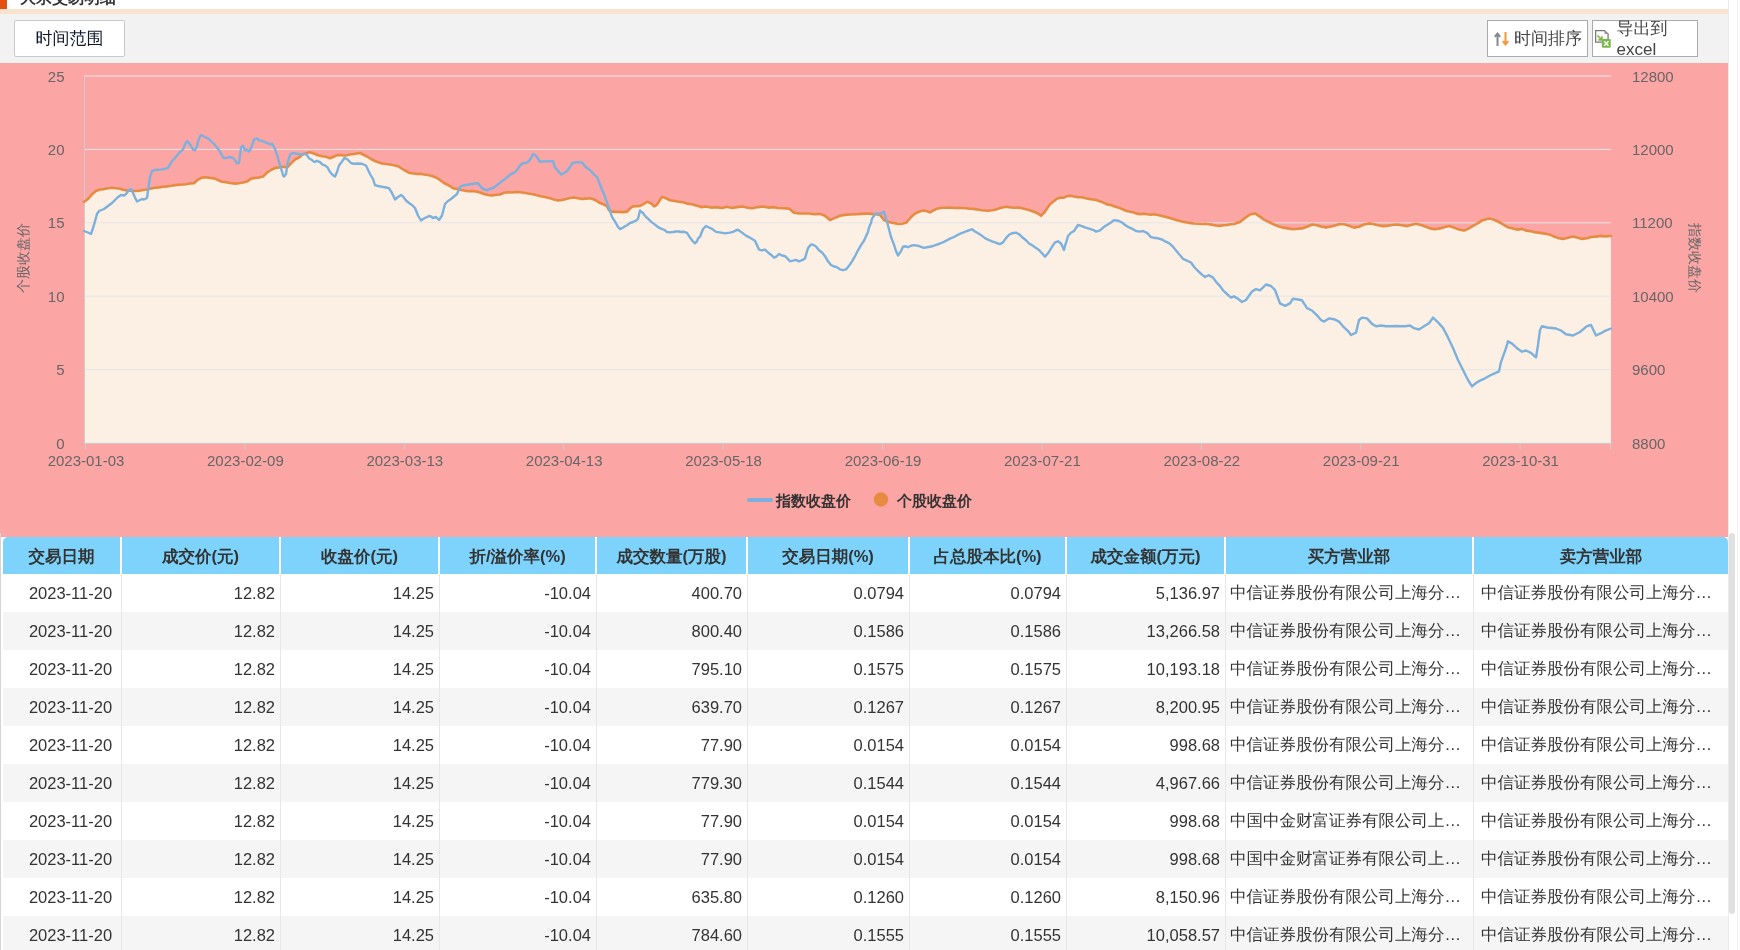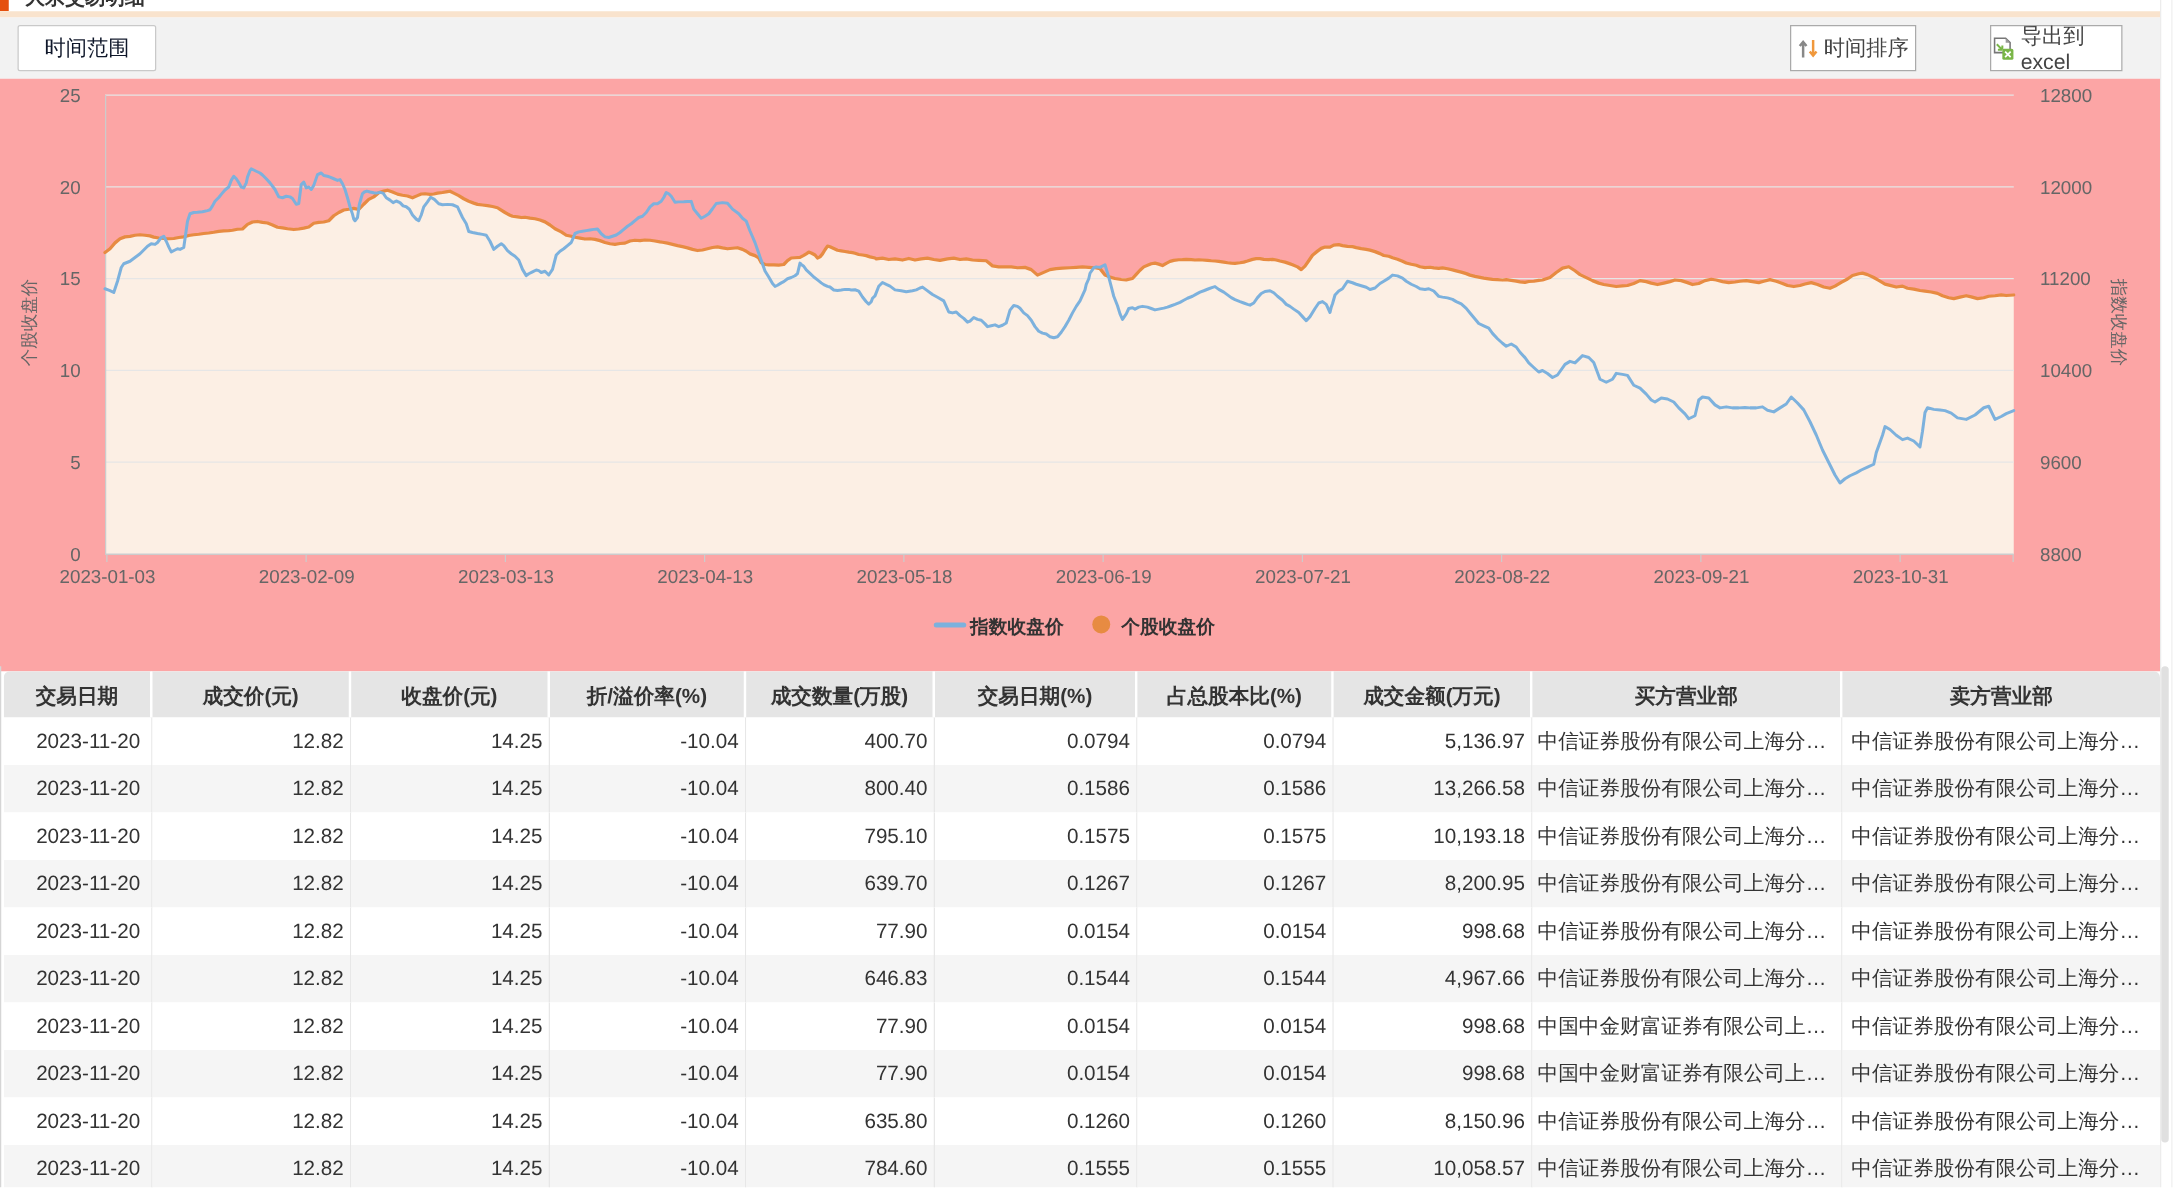--- a/index.html
+++ b/index.html
@@ -4,28 +4,28 @@
 *{margin:0;padding:0;box-sizing:border-box}
 html,body{width:1740px;height:950px;overflow:hidden;background:#fff;font-family:"Liberation Sans",sans-serif}
 #page{position:relative;width:1740px;height:950px}
 #topclip{position:absolute;left:0;top:0;width:1728px;height:9px;overflow:hidden}
 #topclip .sq{position:absolute;left:0;top:0;width:7px;height:9px;background:#e5500e}
 #topclip .ht{position:absolute;left:20px;top:-12px;font-size:16px;font-weight:bold;color:#333;letter-spacing:0}
 #band{position:absolute;left:0;top:9px;width:1736px;height:5px;background:#f9e3cd}
 #toolbar{position:absolute;left:0;top:14px;width:1728px;height:49px;background:#f2f2f2}
 .btn{position:absolute;top:6px;height:37px;background:#fff;border:1px solid #aaa;font-size:17px;color:#444;display:flex;align-items:center;justify-content:center}
 #btn1{left:14px;width:111px;border:1px solid #c9c9c9;border-radius:2px;color:#0f172a}
-#btn2{left:1432px;width:101px}
+#btn2{left:1487px;width:101px}
 #btn3{left:1592px;width:106px}
 .btn svg{margin-right:4px}
 #chart{position:absolute;left:0;top:63px;width:1728px;height:474px;background:#fca5a5}
 #tblwrap{position:absolute;left:3px;top:537px;width:1725px;height:413px;overflow:hidden}
 #tline{position:absolute;left:0;top:533px;width:1px;height:417px;background:#d5d5d5}
 #tbl{border-collapse:separate;border-spacing:0;table-layout:fixed;width:1725px;font-size:16.5px;color:#333}
-#tbl th{height:37px;padding-top:3px;background:#e5e5e5;font-weight:bold;text-align:center;border-right:2px solid #fff;font-size:16.5px;vertical-align:middle}
+#tbl th{height:37px;padding-top:3px;background:#7dd3fc;font-weight:bold;text-align:center;border-right:2px solid #fff;font-size:16.5px;vertical-align:middle}
 #tbl th:last-child{border-right:none;border-top-right-radius:5px}
 #tbl th:first-child{border-top-left-radius:5px}
 #tbl td{height:38px;border-right:1px solid #e7e7e7;vertical-align:middle;background:#fff}
 #tbl td:last-child{border-right:none}
 #tbl tr.alt td{background:#f5f5f5}
 #tbl td.c1{text-align:center;padding-left:17px}
 #tbl td.r{text-align:right;padding-right:5px}
 #tbl td.l{text-align:left;padding-left:4px;white-space:nowrap;overflow:hidden}
 #tbl td.l2{text-align:left;padding-left:7px;white-space:nowrap;overflow:hidden}
 #strip{position:absolute;left:1728px;top:0;width:12px;height:950px;background:#fff;border-left:1px solid #ececec}
@@ -195,21 +195,21 @@
             <td class="r">0.0154</td>
             <td class="r">998.68</td>
             <td class="l">中信证券股份有限公司上海分…</td>
             <td class="l2">中信证券股份有限公司上海分…</td>
           </tr>
 <tr class="alt">
             <td class="c1">2023-11-20</td>
             <td class="r">12.82</td>
             <td class="r">14.25</td>
             <td class="r">-10.04</td>
-            <td class="r">646.83</td>
+            <td class="r">779.30</td>
             <td class="r">0.1544</td>
             <td class="r">0.1544</td>
             <td class="r">4,967.66</td>
             <td class="l">中信证券股份有限公司上海分…</td>
             <td class="l2">中信证券股份有限公司上海分…</td>
           </tr>
 <tr>
             <td class="c1">2023-11-20</td>
             <td class="r">12.82</td>
             <td class="r">14.25</td>

